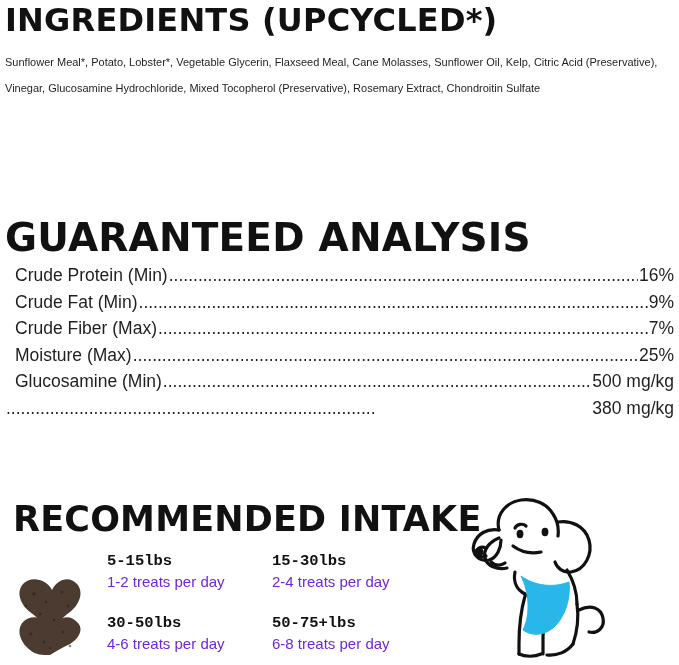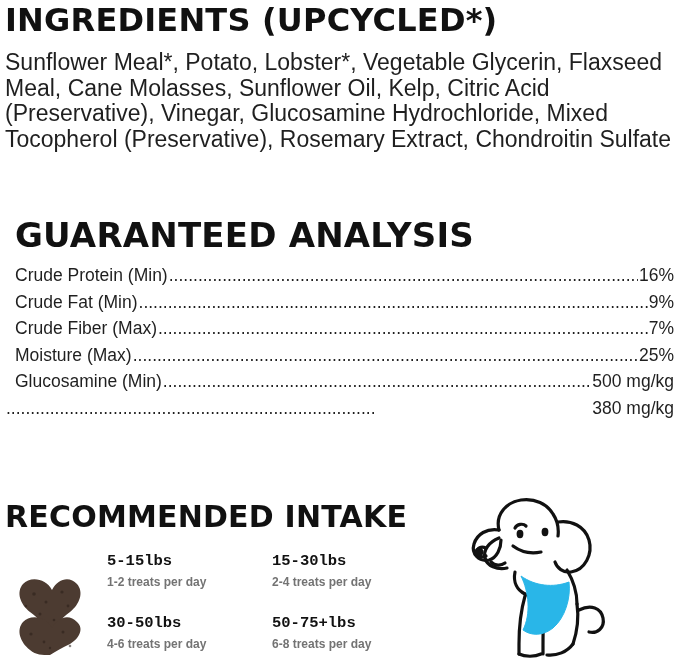--- a/index.html
+++ b/index.html
@@ -33,39 +33,39 @@
     line-height: 1;
   }
   #ingredients-title {
     position: absolute;
     left: 5px;
     top: 4px;
     font-size: 32px;
   }
   #guaranteed-title {
     position: absolute;
-    left: 15px;
+    left: 5px;
     top: 218px;
-    font-size: 34px;
+    font-size: 39px;
   }
   #intake-title {
     position: absolute;
-    left: 5px;
+    left: 13px;
     top: 502px;
-    font-size: 30px;
+    font-size: 35px;
     text-align: right;
   }
 
   
   #ingredients-body {
     position: absolute;
     left: 5px;
     top: 50px;
     width: 668px;
-    font-size: 23px;
+    font-size: 11px;
     line-height: 25.5px;
     color: #1f1f1f;
     font-family: "Liberation Sans", sans-serif;
   }
 
   
   #ga-list {
     position: absolute;
     left: 5px;
     top: 262px;
@@ -103,24 +103,23 @@
     width: 165px;
   }
   .intake-weight {
     font-family: Liberation Mono, monospace;
     font-weight: 700;
     font-size: 15.5px;
     line-height: 19px;
     color: #111111;
   }
   .intake-amount {
-    font-size: 12px;
+    font-size: 15px;
     line-height: 22px;
-    color: #737373;
-    font-weight: bold;
+    color: #6d28d9;
   }
   .cell-0 { left: 0;   top: 0; }
   .cell-1 { left: 165px; top: 0; }
   .cell-2 { left: 0;   top: 62px; }
   .cell-3 { left: 165px; top: 62px; }
 
   
   #treats-art {
     position: absolute;
     left: 6px;

